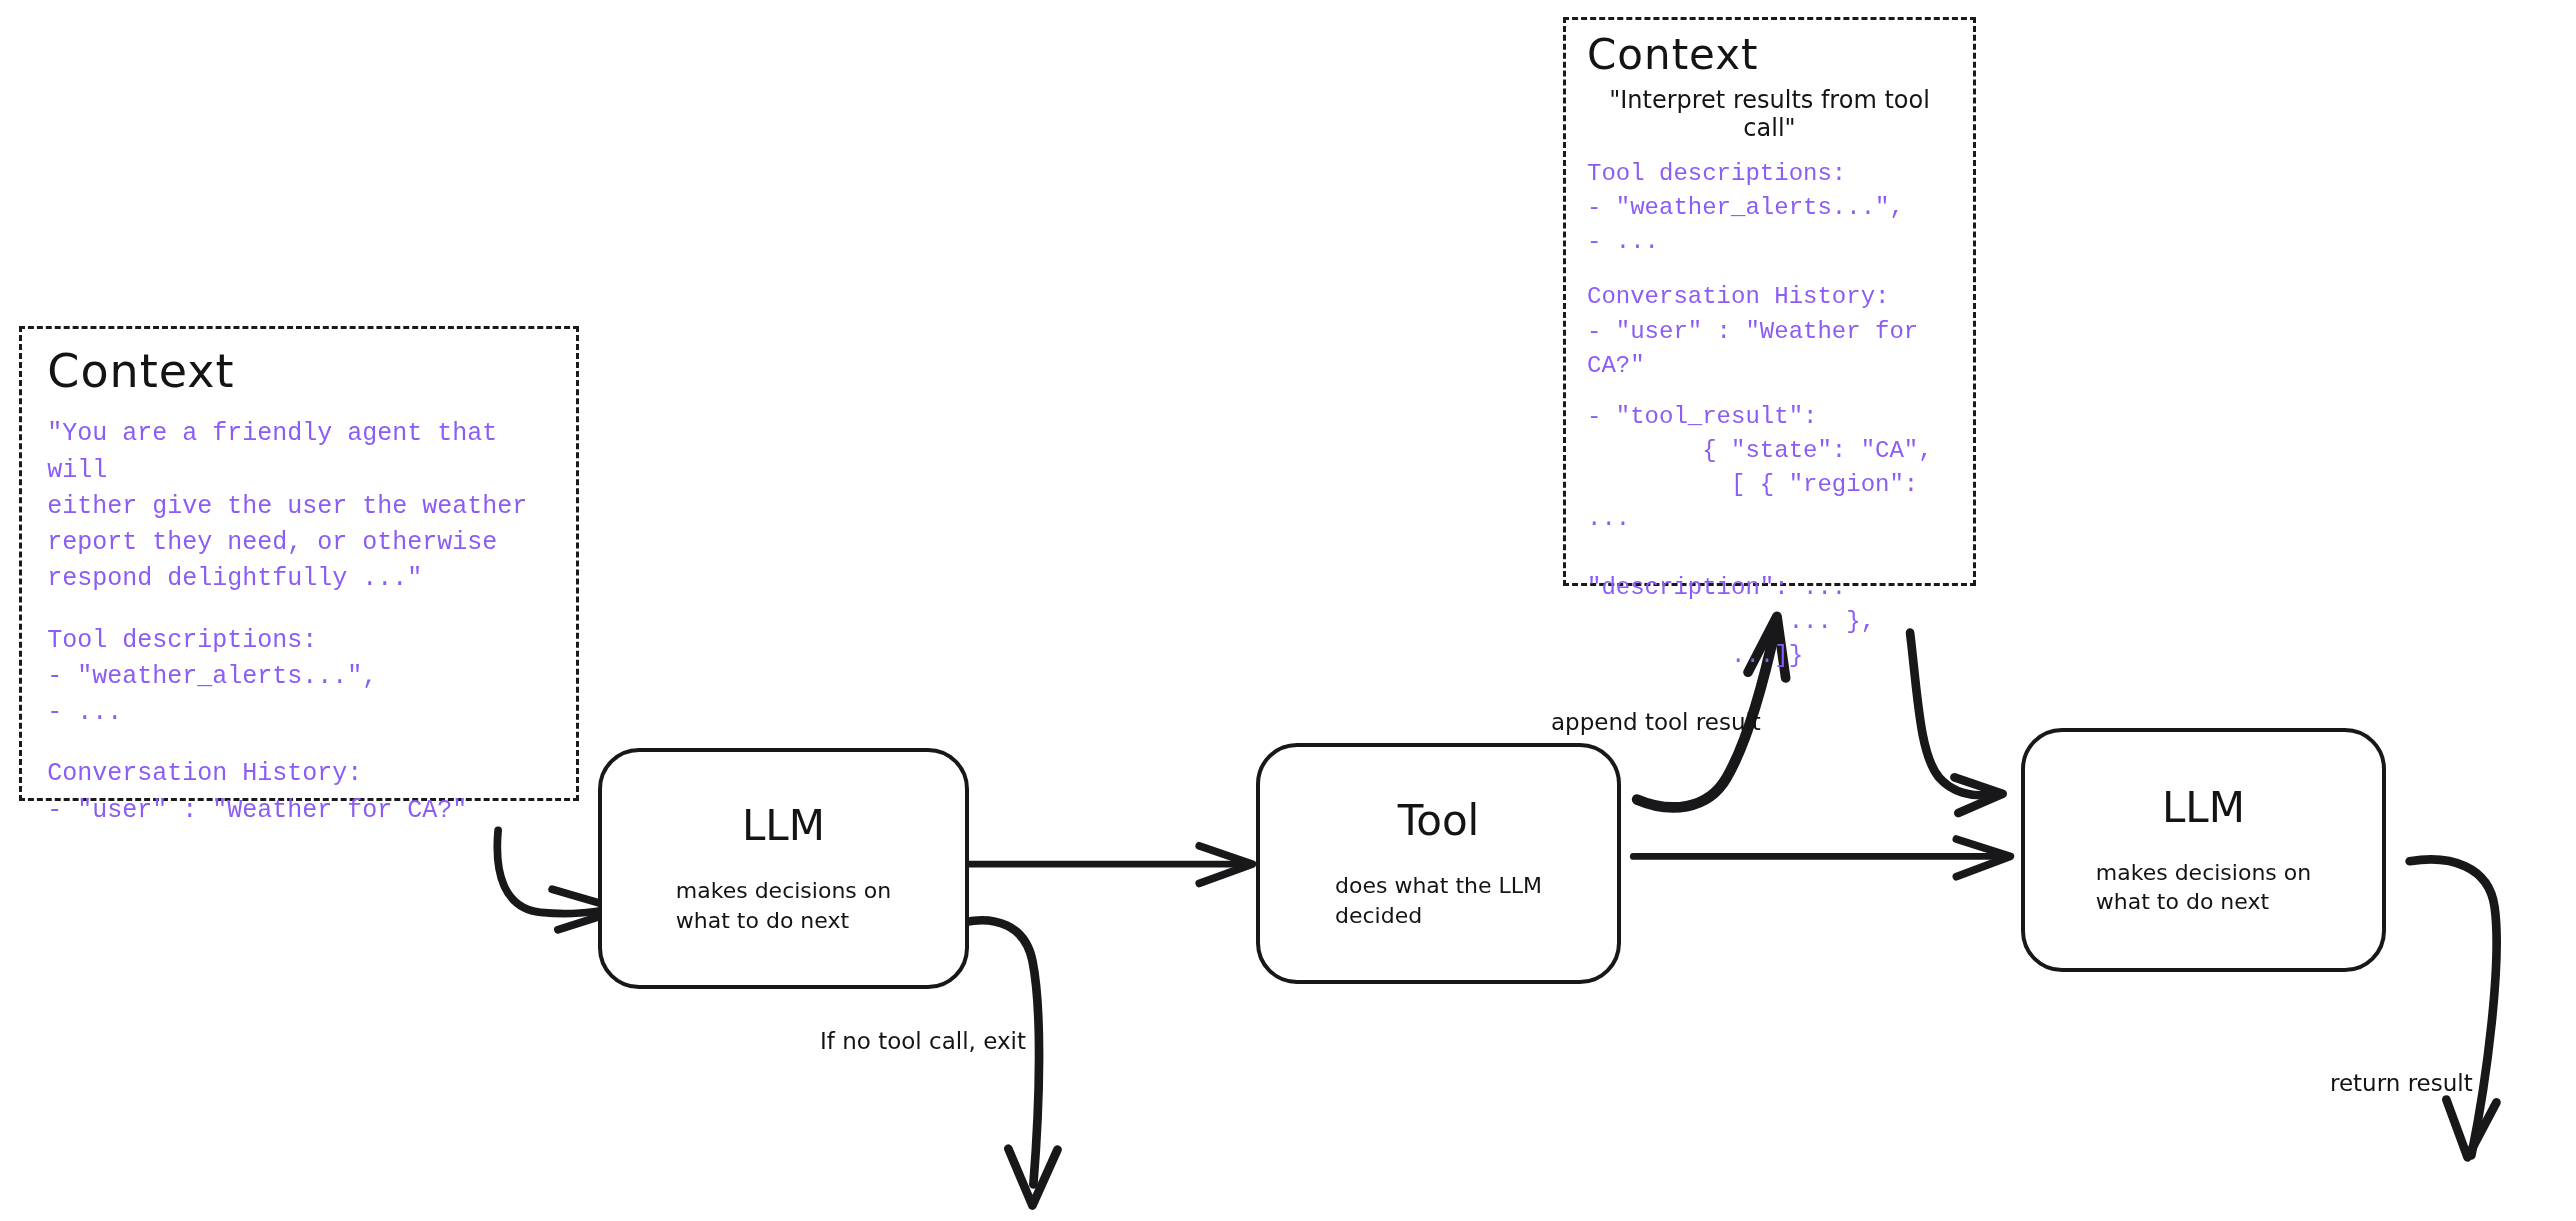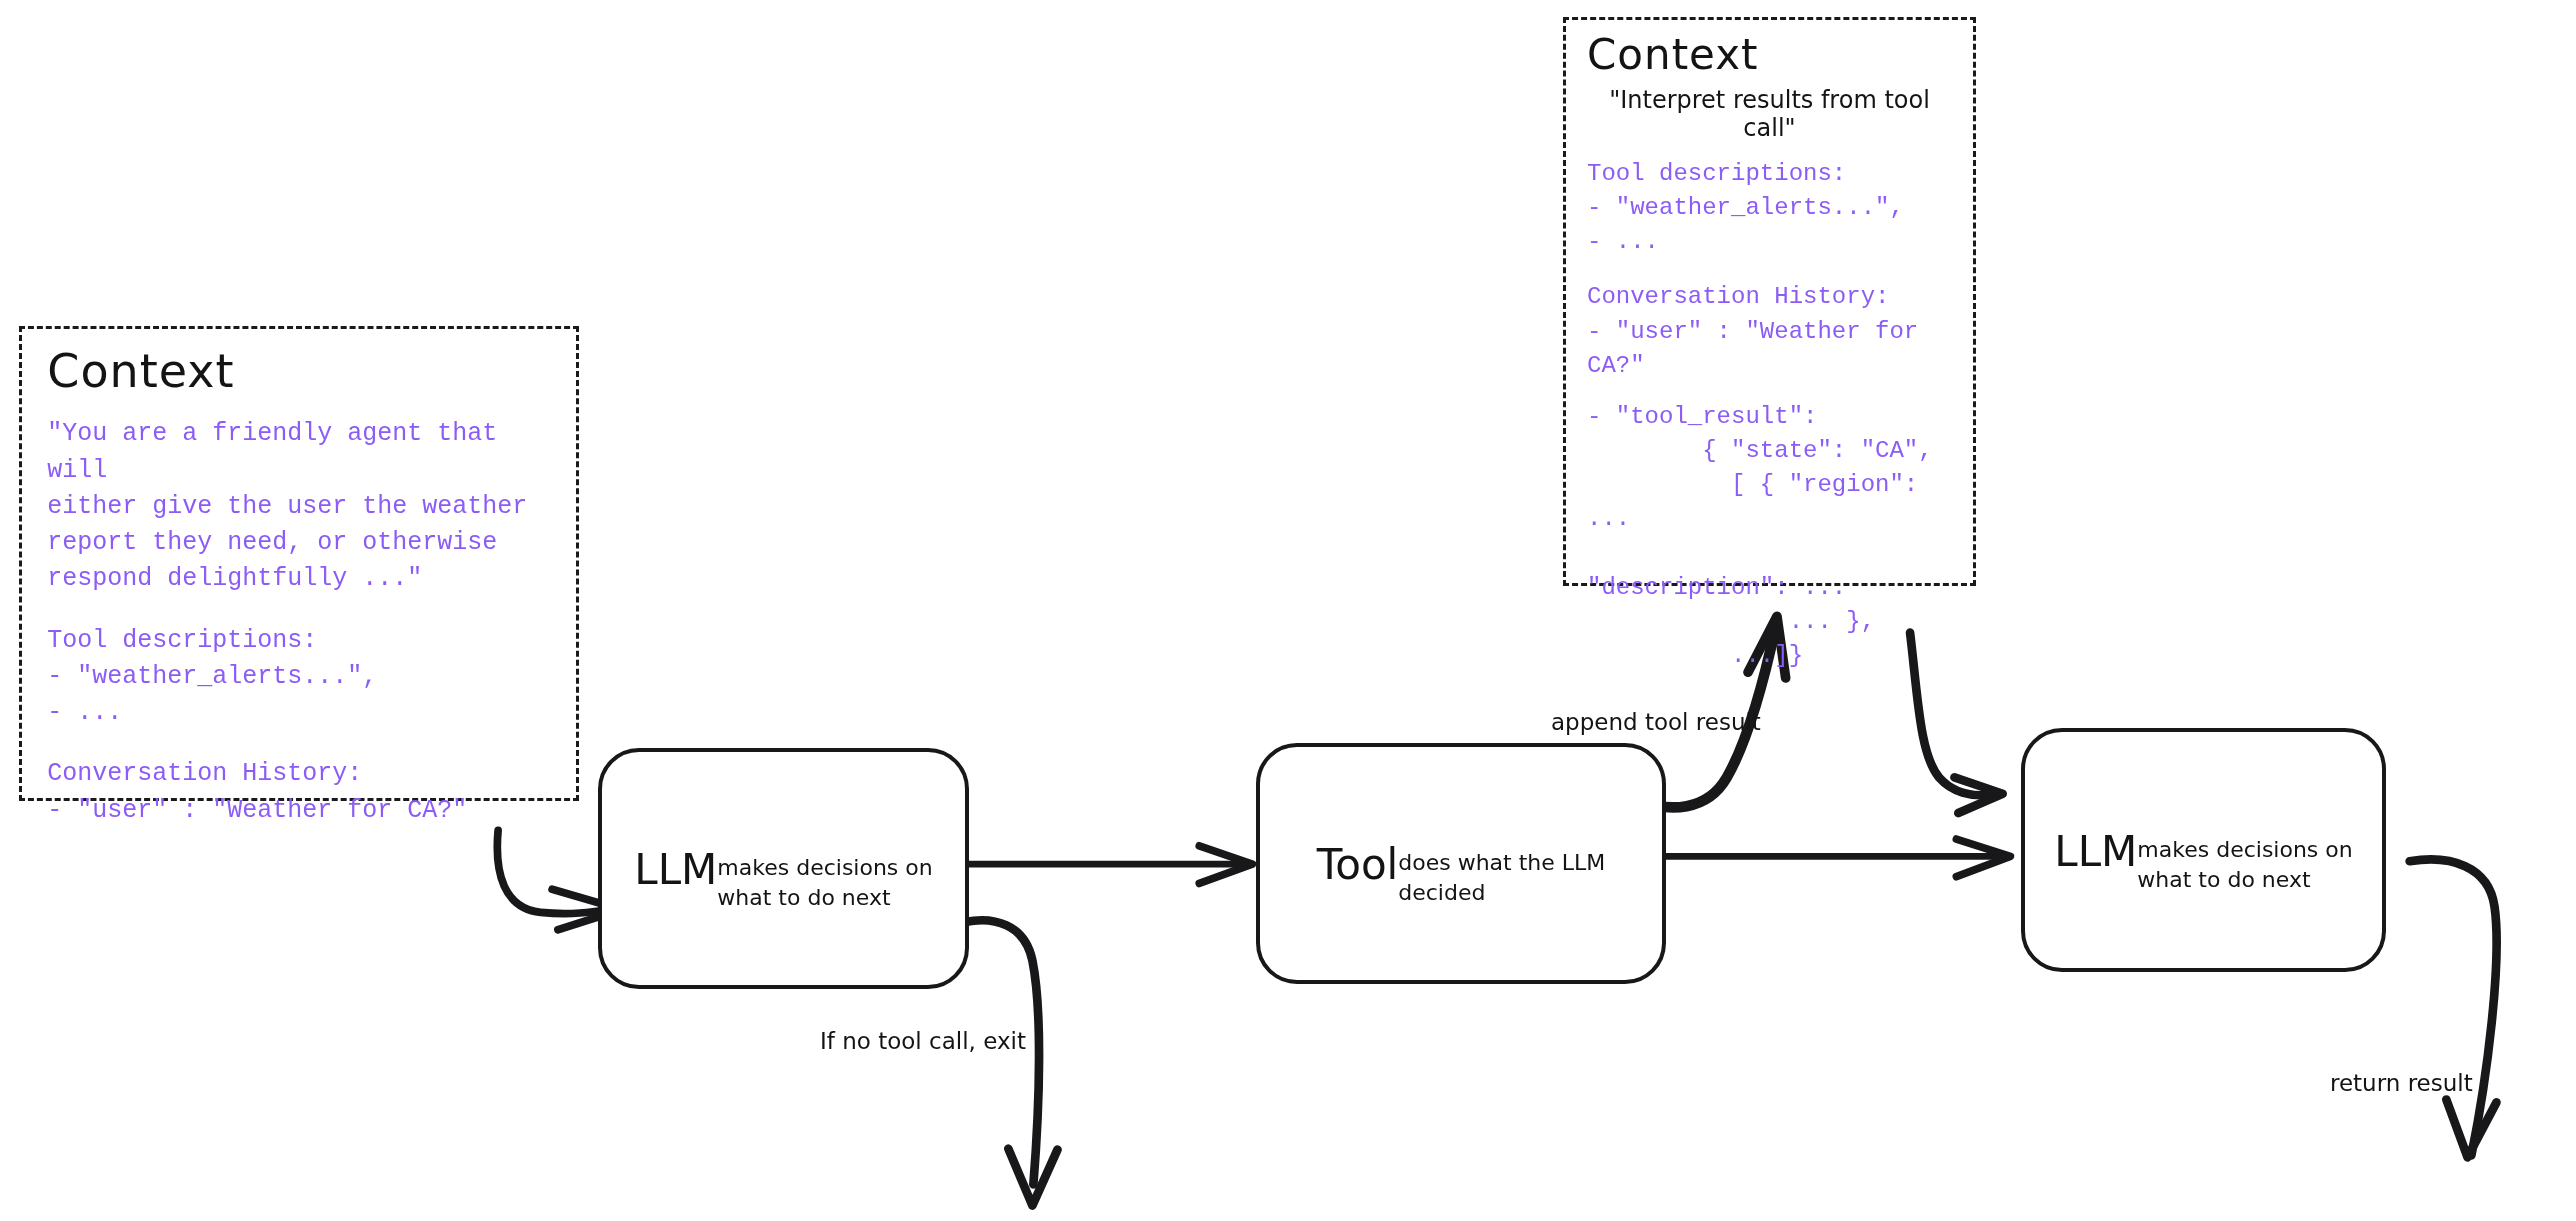--- a/index.html
+++ b/index.html
@@ -66,41 +66,41 @@
   }
 
   
   .node {
     position: absolute;
     box-sizing: border-box;
     border: 4.8px solid #18181a;
     border-radius: 41px;
     background: #ffffff;
     display: flex;
-    flex-direction: row;
+    flex-direction: column;
     align-items: center;
     justify-content: center;
   }
   .node-title {
     font-size: 42px;
     color: #141414;
     line-height: 1;
     margin-top: 3.9px;
   }
   .node-sub {
     font-size: 22px;
     color: #141414;
     line-height: 1.35;
     margin-top: 29px;
     text-align: left;
     white-space: pre-line;
     align-self: center;
   }
   .n-llm1  { left: 598px;  top: 748px; width: 371px; height: 241px; }
-  .n-tool  { left: 1256px; top: 743px; width: 410px; height: 241px; }
+  .n-tool  { left: 1256px; top: 743px; width: 365px; height: 241px; }
   .n-llm2  { left: 2021px; top: 728px; width: 365px; height: 244px; }
 
   
   .edge-label {
     position: absolute;
     font-size: 23px;
     color: #141414;
     white-space: nowrap;
   }
   .lbl-append { left: 1551px; top: 709px; }

